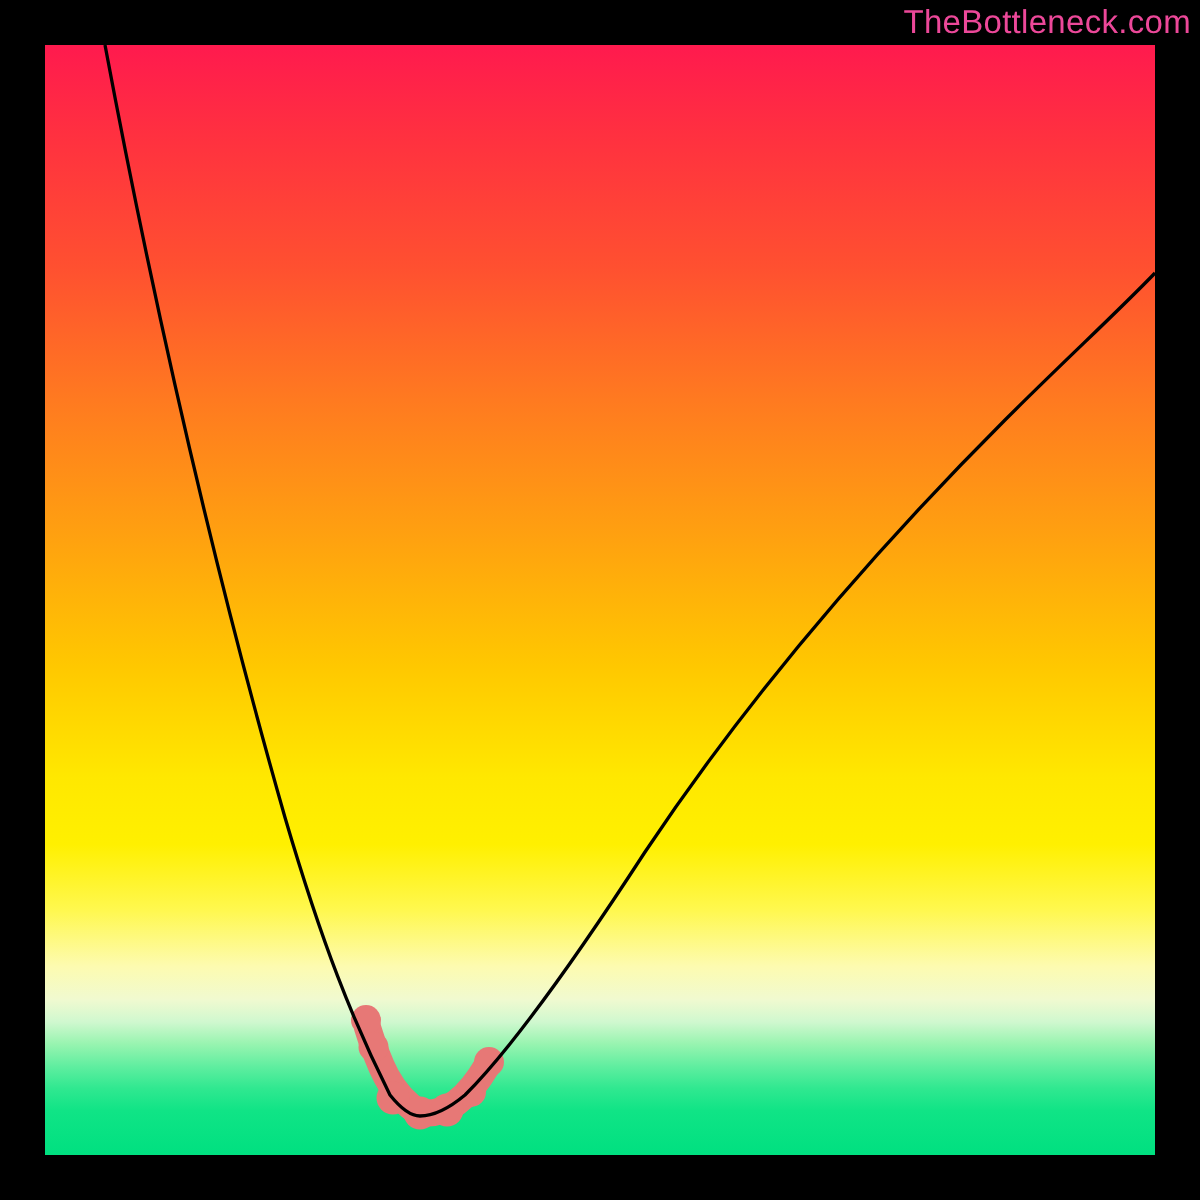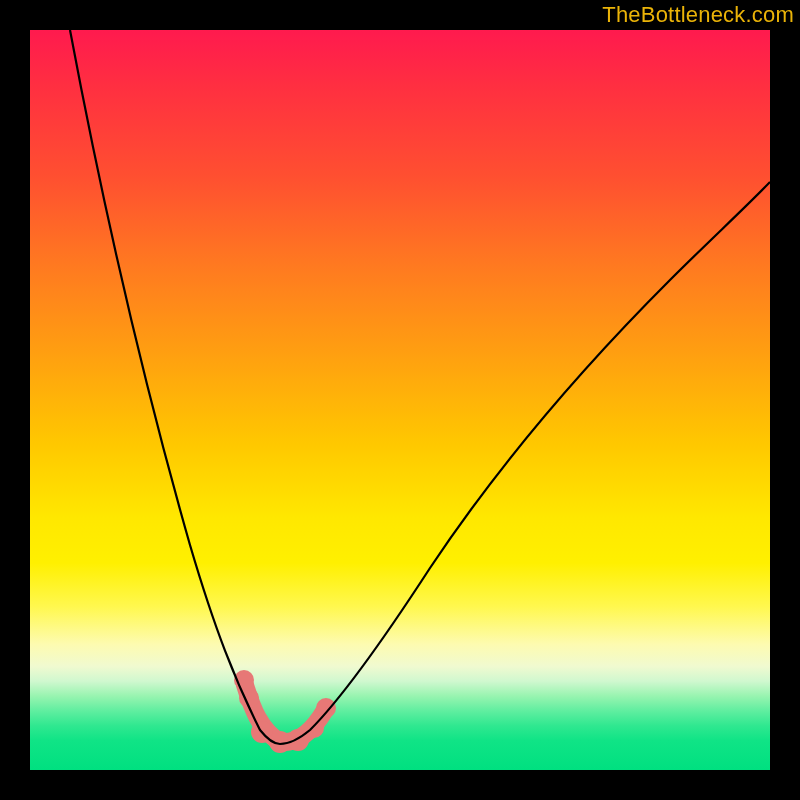--- a/index.html
+++ b/index.html
@@ -45,21 +45,21 @@
       #60eea0 92%,
       #30e890 94%,
       #10e486 96%,
       #00e080 100%
     );
   }
   .watermark {
     position: absolute;
     top: 2px;
     right: 6px;
-    color: #eab308;
+    color: #ec4899;
     font-size: 22px;
     font-weight: 400;
     letter-spacing: 0.2px;
   }
   svg.curves {
     position: absolute;
     inset: 0;
     width: 100%;
     height: 100%;
   }

